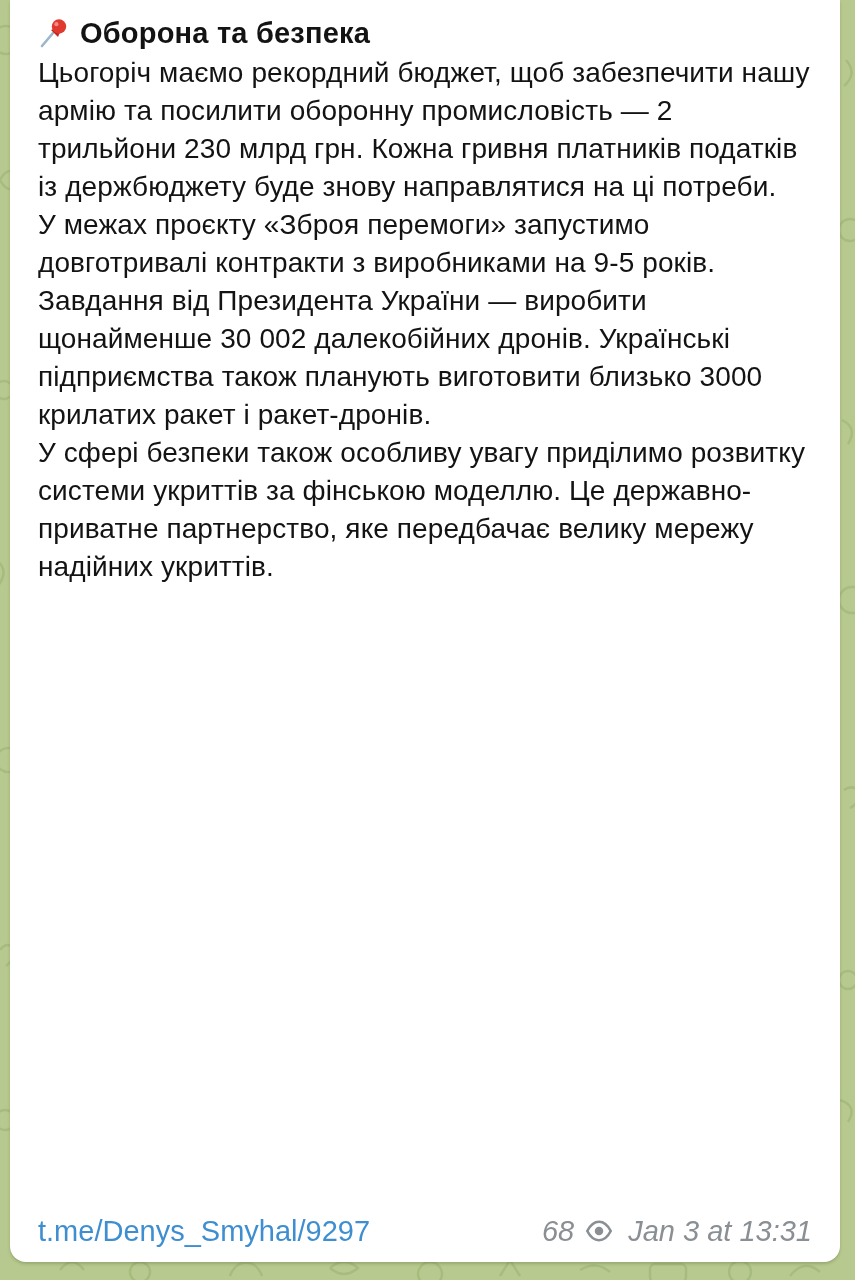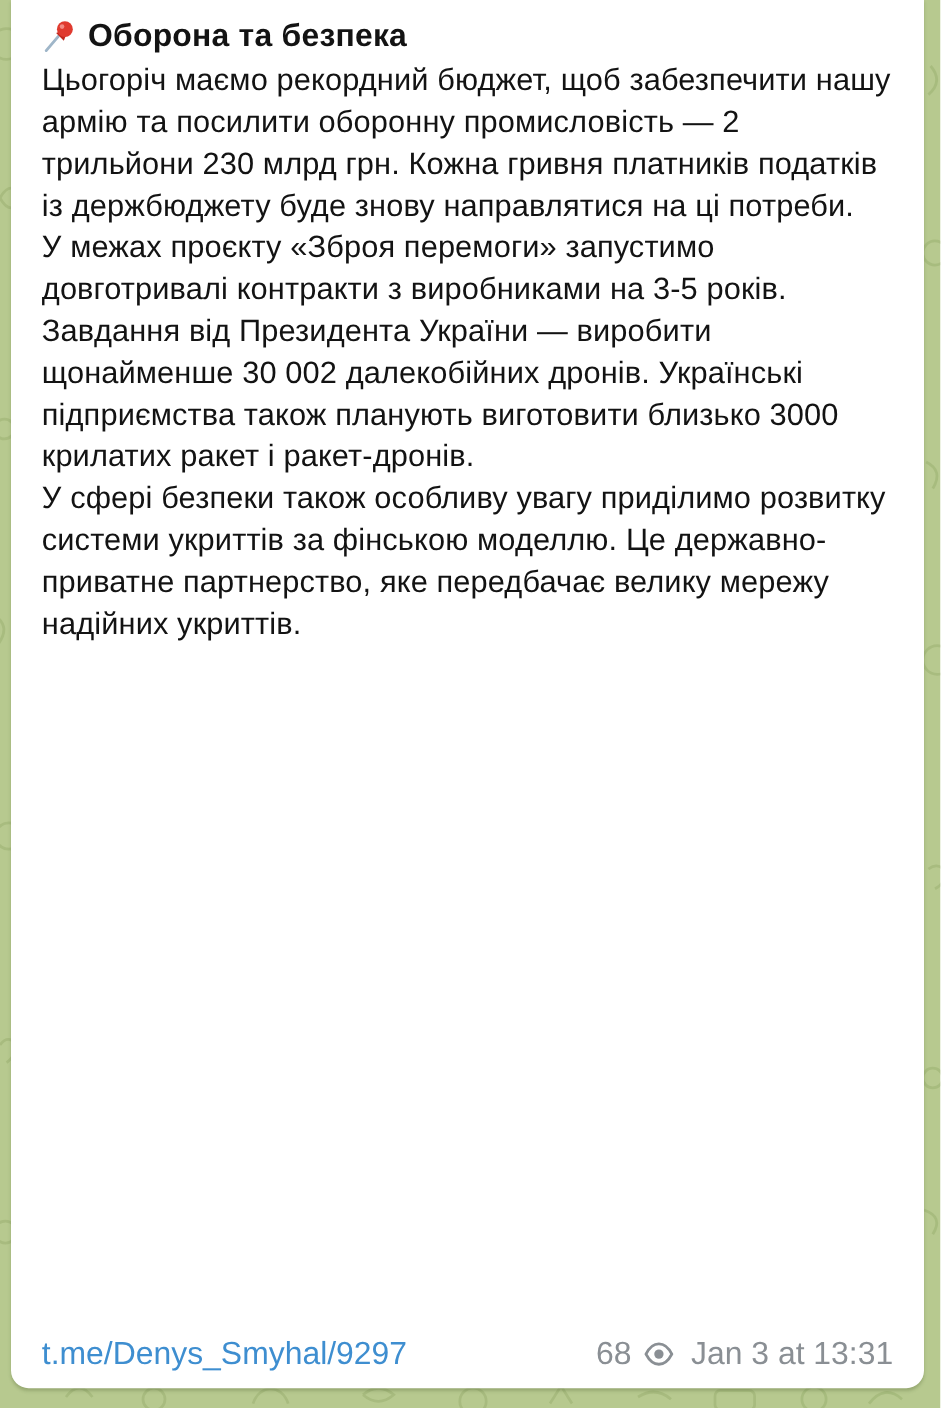--- a/index.html
+++ b/index.html
@@ -68,20 +68,21 @@
   .post-link {
     color: var(--link_blue);
     text-decoration: none;
     cursor: pointer;
   }
   .meta {
     display: flex;
     align-items: flex-end;
     gap: 14px;
     color: var(--meta_gray);
+    font-style: italic;
   }
   .views-group { display: flex; align-items: center; gap: 10px; }
   .eye-icon-wrap { width: 30px; height: 30px; display: inline-flex; }
   .timestamp { color: var(--meta_gray); }
 </style>
 </head>
 <body>
 
 <div class="stage">
 
@@ -124,21 +125,21 @@
           <circle cx="21" cy="9.5" r="7.2" fill="#e03a2f"></circle>
           <circle cx="18.4" cy="7.2" r="2.1" fill="#f28b84"></circle>
           <path d="M14.5 17.5 a7 3 40 0 0 0.1 0.1" stroke="#8c1d15" stroke-width="1.4"></path>
         </svg>
       </span>
       <span class="post-title">Оборона та безпека</span>
     </div>
 
     <div class="post-body">
       <p>Цьогоріч маємо рекордний бюджет, щоб забезпечити нашу армію та посилити оборонну промисловість — 2 трильйони 230 млрд грн. Кожна гривня платників податків із держбюджету буде знову направлятися на ці потреби.</p>
-      <p>У межах проєкту «Зброя перемоги» запустимо довготривалі контракти з виробниками на 3-5 років.</p>
+      <p>У межах проєкту «Зброя перемоги» запустимо довготривалі контракти з виробниками на 9-5 років.</p>
       <p>Завдання від Президента України — виробити щонайменше 30 002 далекобійних дронів. Українські підприємства також планують виготовити близько 3000 крилатих ракет і ракет-дронів.</p>
       <p>У сфері безпеки також особливу увагу приділимо розвитку системи укриттів за фінською моделлю. Це державно-приватне партнерство, яке передбачає велику мережу надійних укриттів.</p>
     </div>
 
     <div class="post-footer">
       <a class="post-link">t.me/Denys_Smyhal/9297</a>
       <div class="meta">
         <span class="views-group">
           <span>68</span>
           <span class="eye-icon-wrap">

